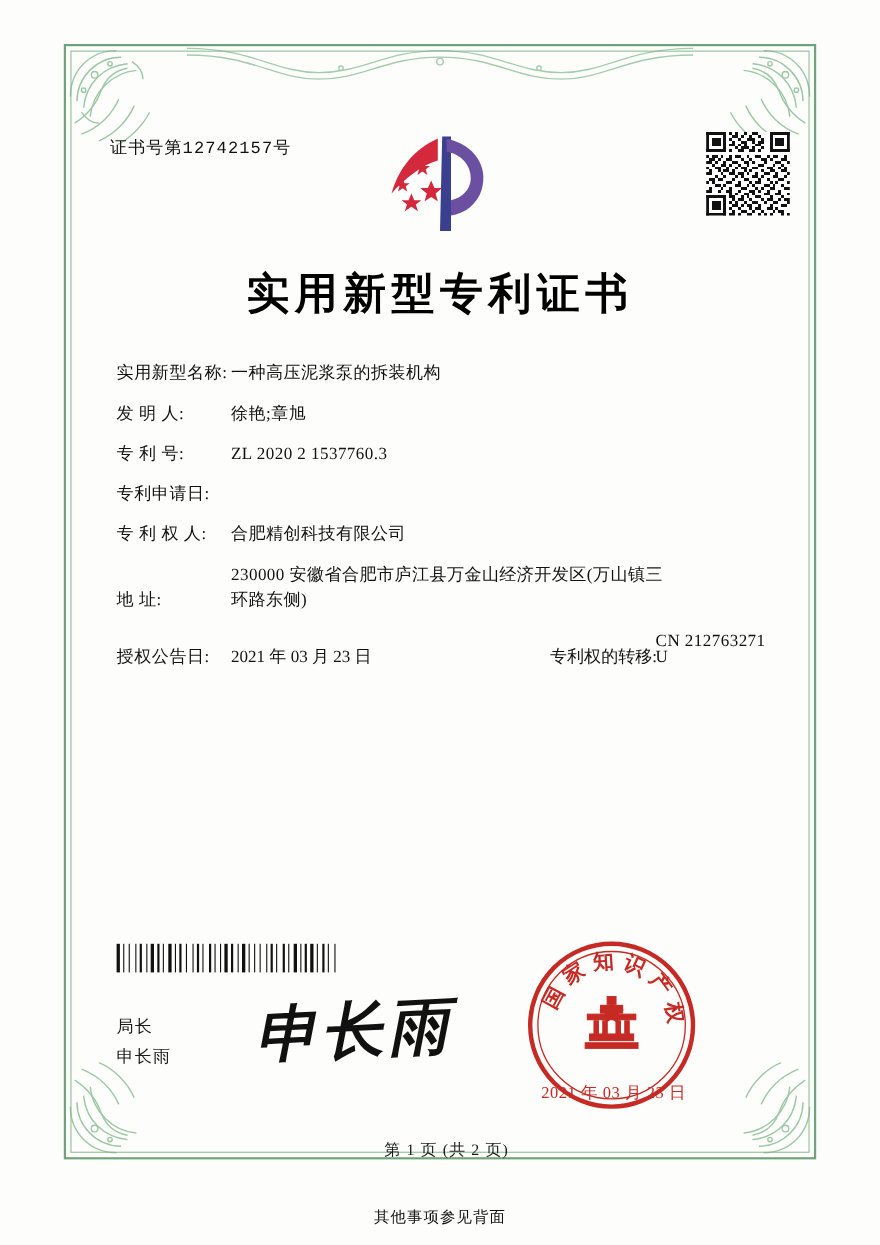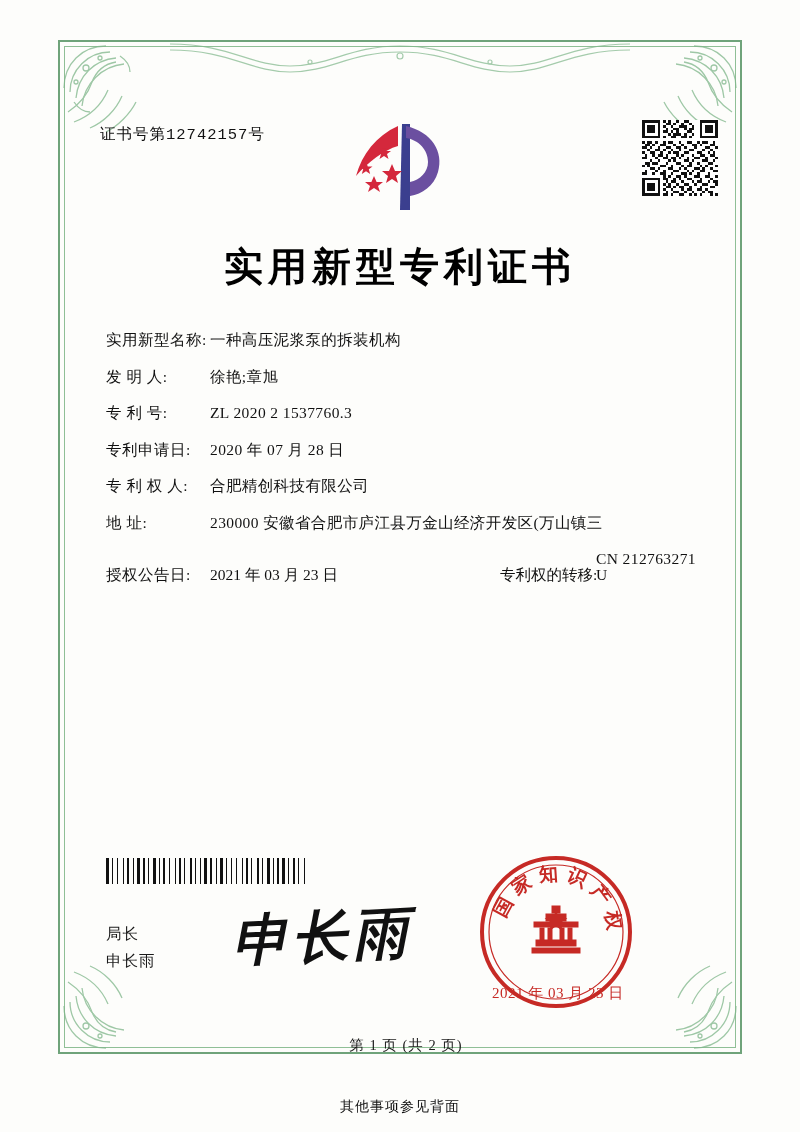--- a/index.html
+++ b/index.html
@@ -561,30 +561,30 @@
     <div class="row">
       <div class="lbl">发 明 人:</div>
       <div class="val">徐艳;章旭</div>
     </div>
     <div class="row">
       <div class="lbl">专 利 号:</div>
       <div class="val">ZL 2020 2 1537760.3</div>
     </div>
     <div class="row">
       <div class="lbl">专利申请日:</div>
-      <div class="val">2020 年 07 月 28 日</div>
     </div>
     <div class="row">
       <div class="lbl">专 利 权 人:</div>
       <div class="val">合肥精创科技有限公司</div>
     </div>
     <div class="row">
       <div class="lbl">地 址:</div>
       <div class="val">
         <span>230000 安徽省合肥市庐江县万金山经济开发区(万山镇三</span>
+        <span class="cont">环路东侧)</span>
       </div>
     </div>
     <div class="row dual">
       <div class="lbl">授权公告日:</div>
       <div class="val1">2021 年 03 月 23 日</div>
       <div class="lbl2">专利权的转移:</div>
       <div class="val">CN 212763271 U</div>
     </div>
   </div>
 

